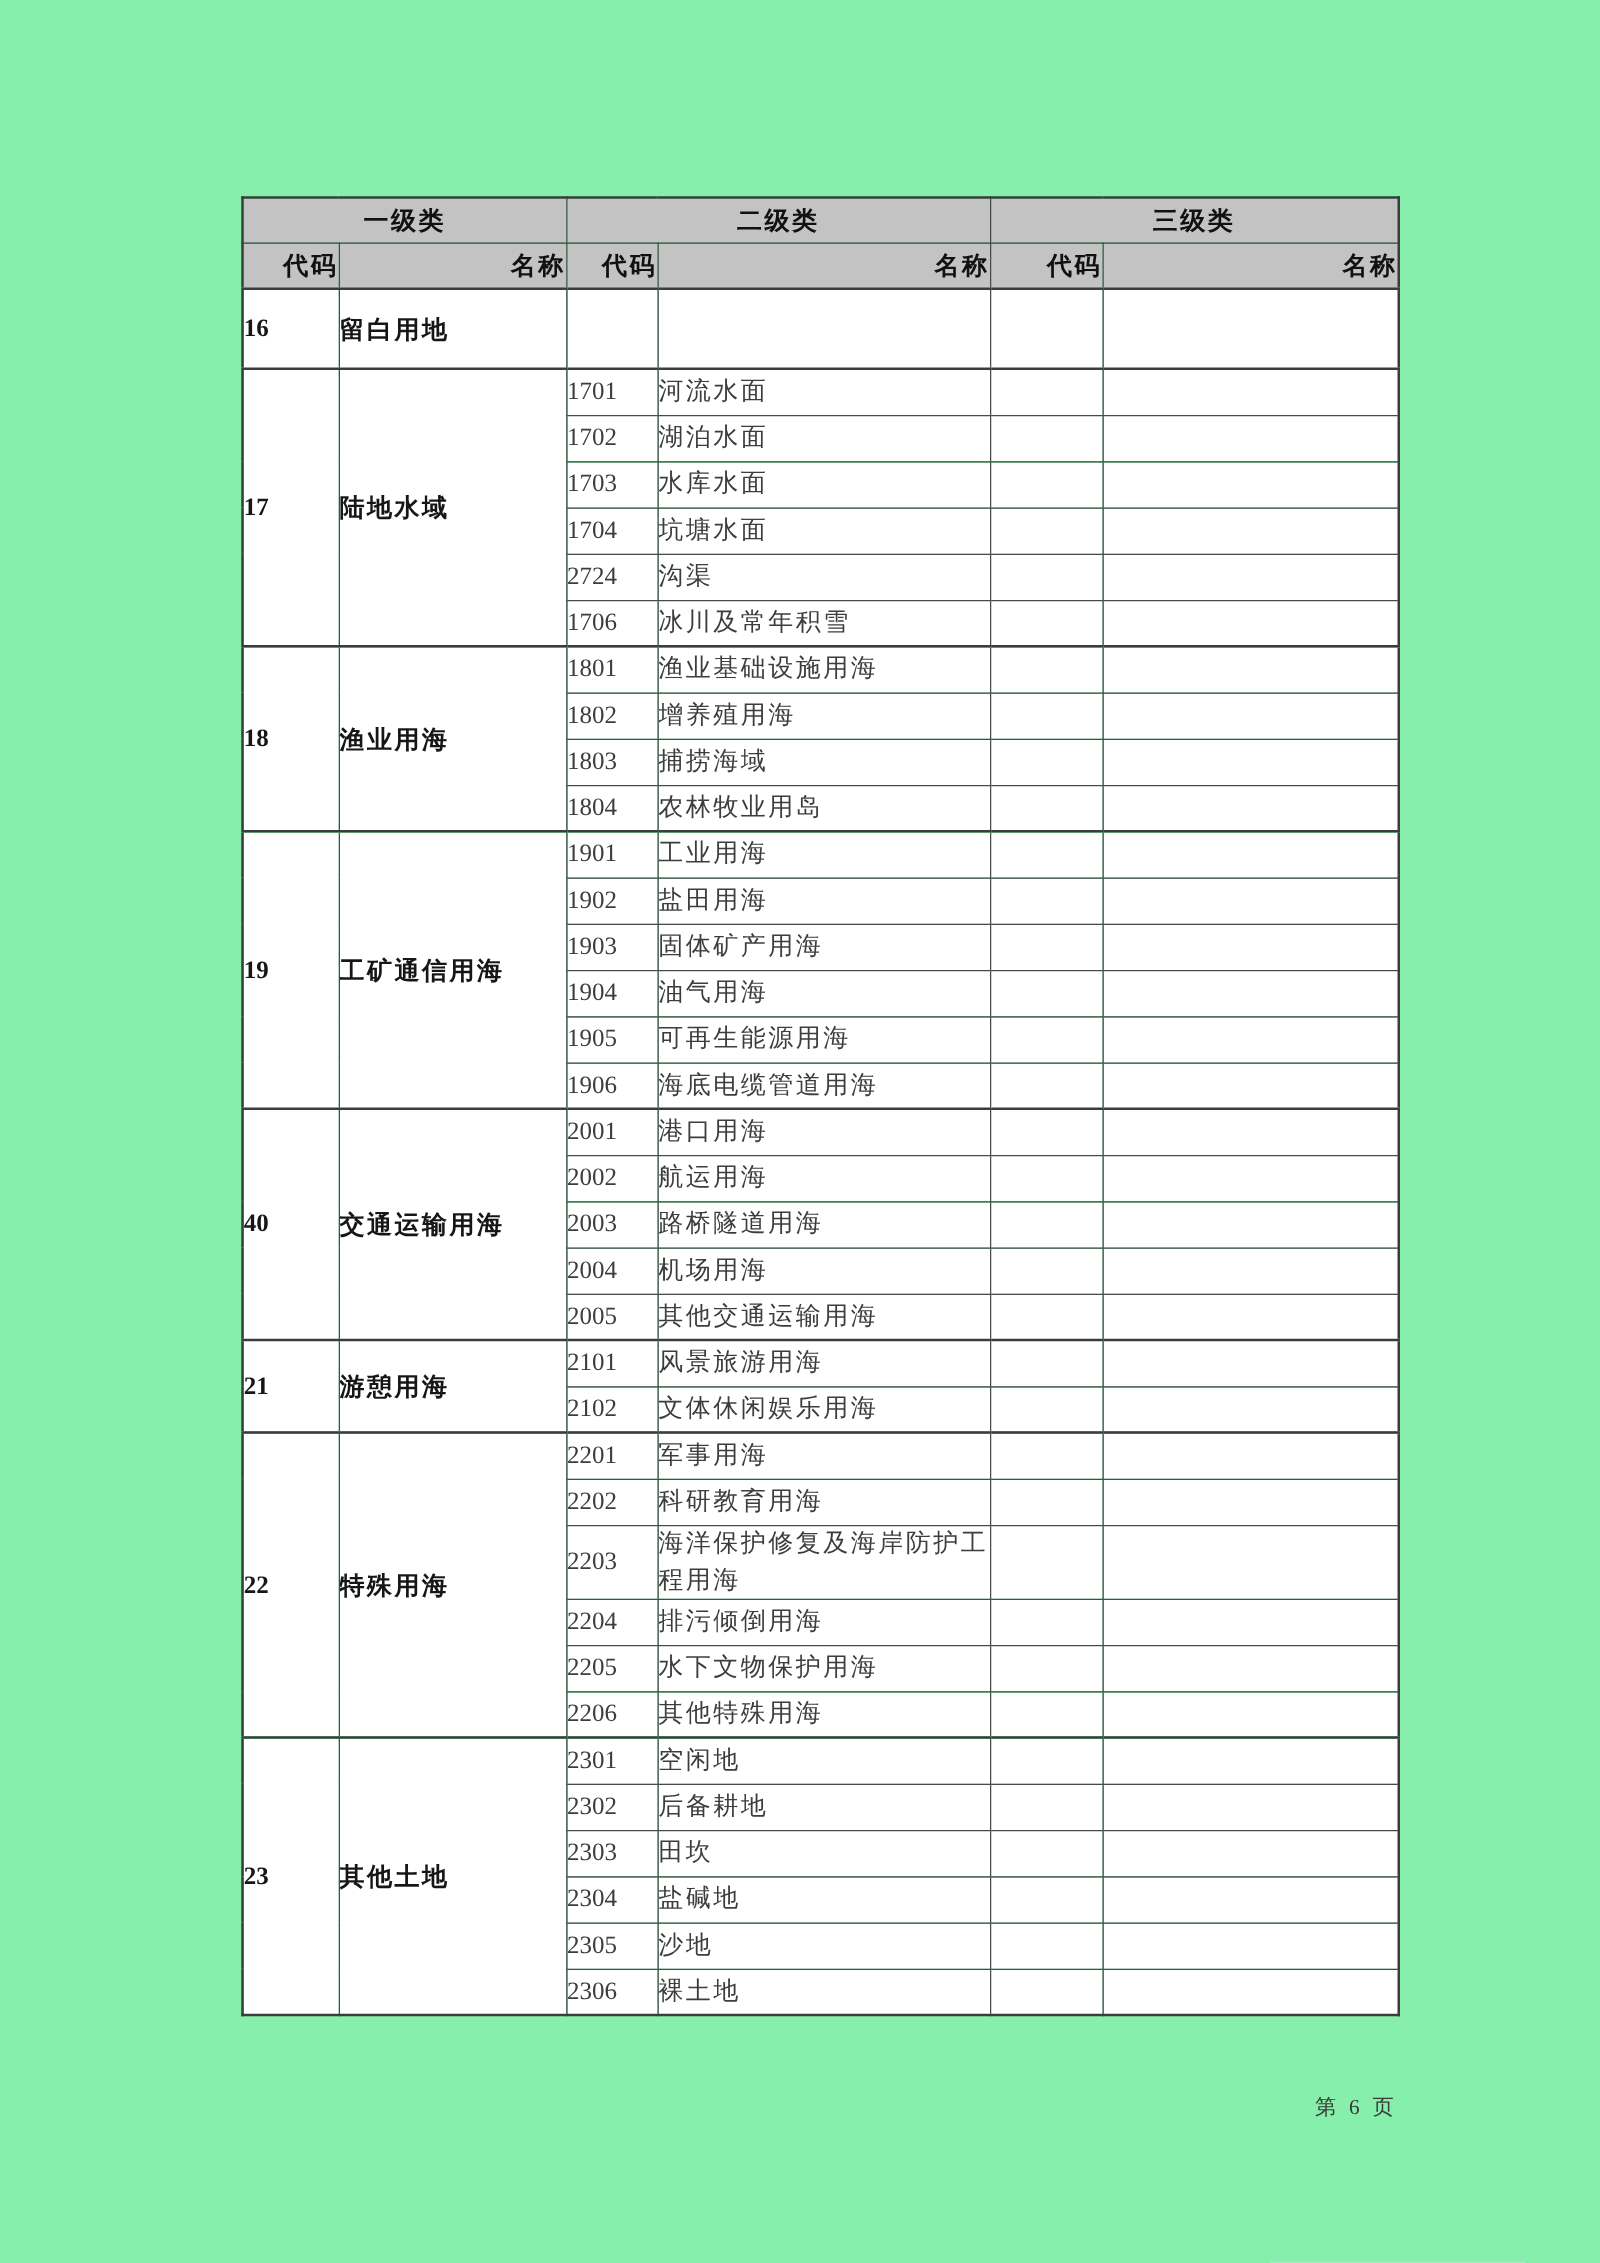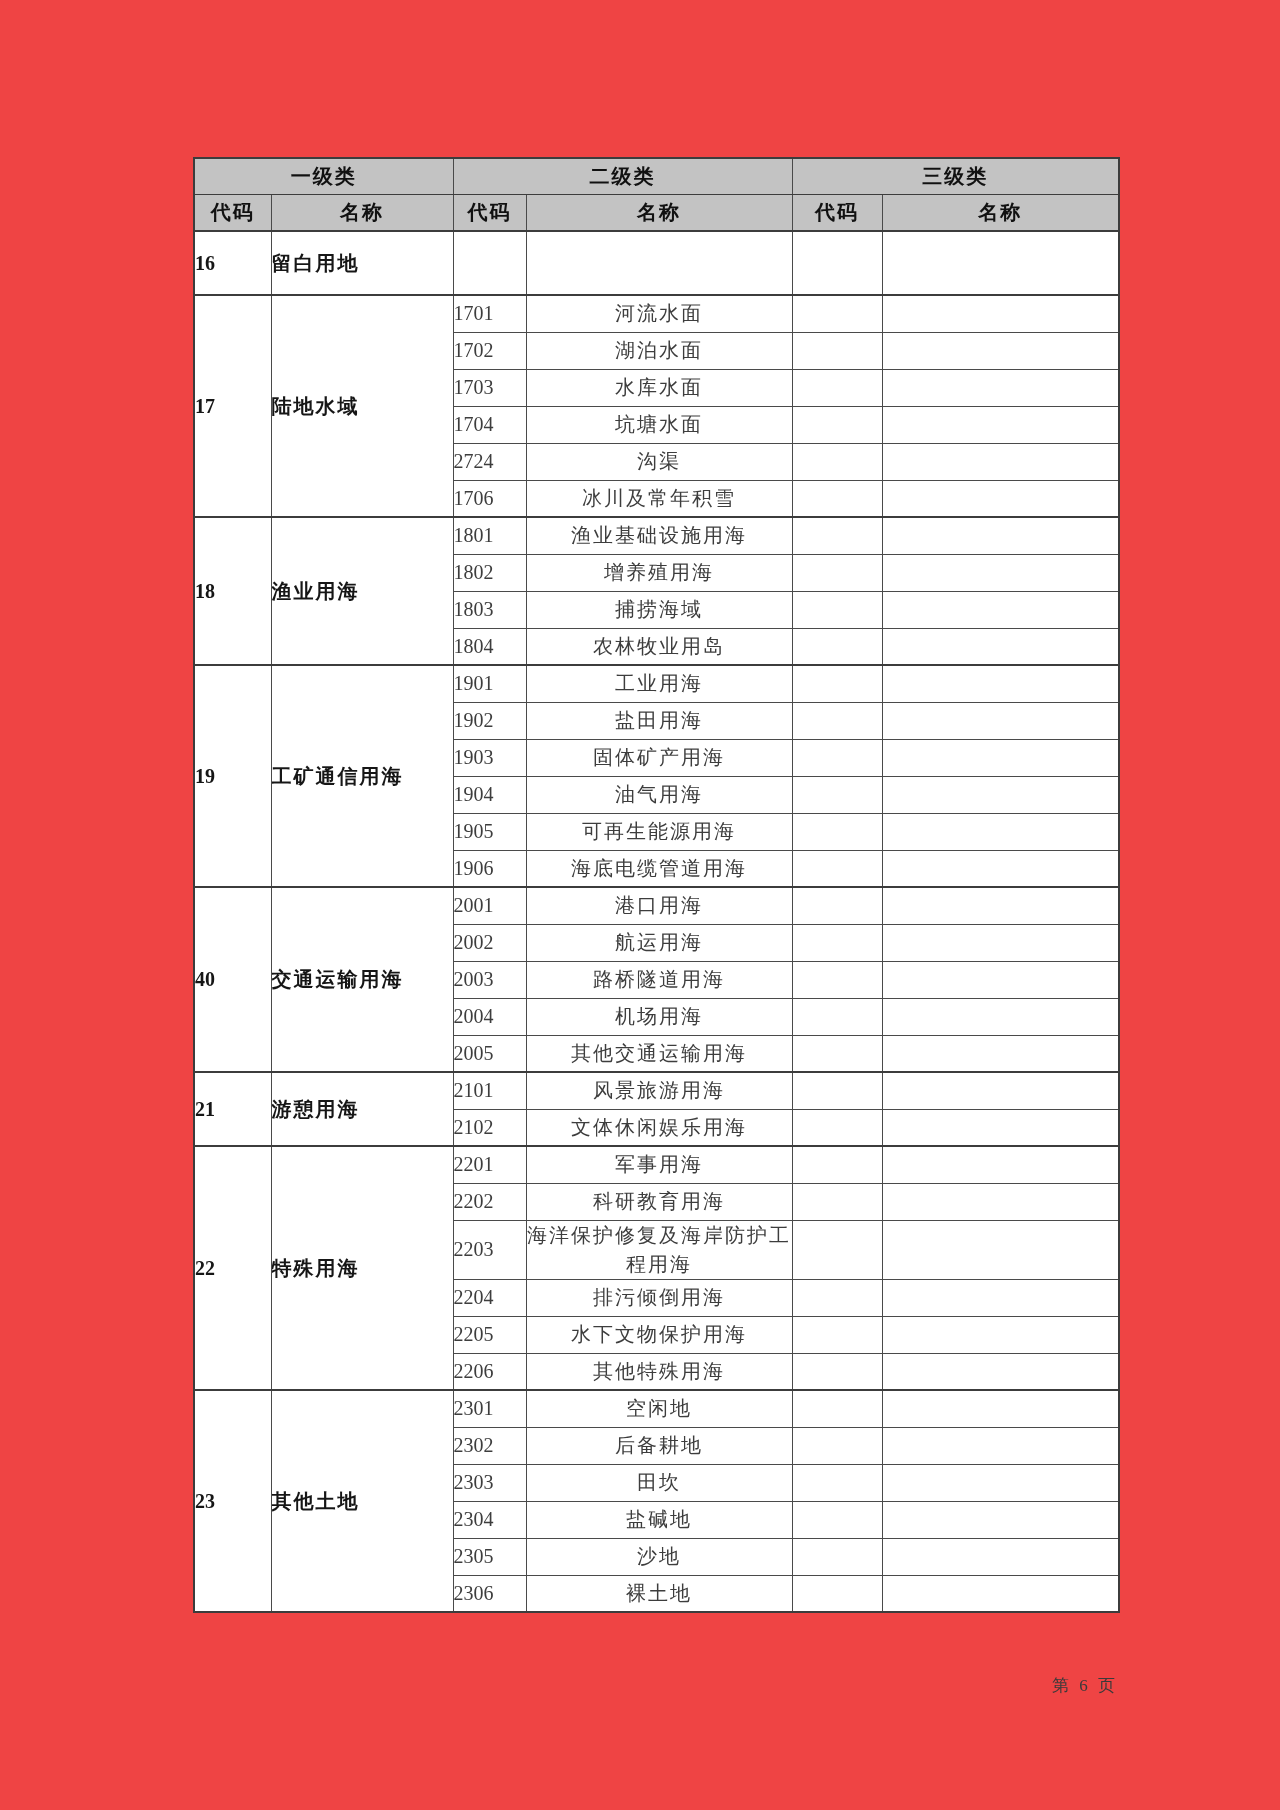--- a/index.html
+++ b/index.html
@@ -4,21 +4,21 @@
 <style>
   * { box-sizing: border-box; }
   html, body { margin: 0; padding: 0; }
   body {
     width: 1280px;
     height: 1810px;
     background: #ffffff;
     position: relative;
     font-family: "Liberation Serif", "DejaVu Serif", serif;
   }
-  .page { position: absolute; inset: 0; background: #ef4444; }
+  .page { position: absolute; inset: 0; background: #86efac; }
 
   table.cls {
     position: absolute;
     left: 193px;
     top: 157px;
     width: 925px;
     border-collapse: collapse;
     table-layout: fixed;
     border: 2px solid #3c3c3c;
   }
@@ -33,21 +33,21 @@
     background: #c3c3c3;
     font-family: "Liberation Sans", "DejaVu Sans", sans-serif;
     font-weight: bold;
     font-size: 20px;
     letter-spacing: 2px;
     color: #111111;
     text-align: center;
     vertical-align: middle;
   }
   tr.h1row th { height: 36px; border-bottom: 1px solid #3c3c3c; }
-  tr.h2row th { height: 37px; border-bottom: 2px solid #3c3c3c; }
+  tr.h2row th { height: 37px; border-bottom: 2px solid #3c3c3c; text-align: right; }
 
   
   tbody td {
     border-top: 1px solid #8f8f8f;
     border-bottom: 1px solid #8f8f8f;
     border-left: 1px solid #4a4a4a;
     border-right: 1px solid #4a4a4a;
     vertical-align: middle;
     background: #ffffff;
   }
@@ -76,21 +76,21 @@
     font-family: "Liberation Serif", "DejaVu Serif", serif;
     font-size: 20px;
     color: #3d3d3d;
     text-align: left;
   }
   td.l2-name {
     font-family: "Liberation Serif", "DejaVu Serif", serif;
     font-size: 20px;
     letter-spacing: 2px;
     color: #3d3d3d;
-    text-align: center;
+    text-align: left;
     padding: 4px 12px 4px 15px;
     line-height: 1.45;
     word-break: break-all;
   }
   td.empty-cell { background: #ffffff; }
 
   .footer {
     position: absolute;
     left: 193px;
     width: 925px;

